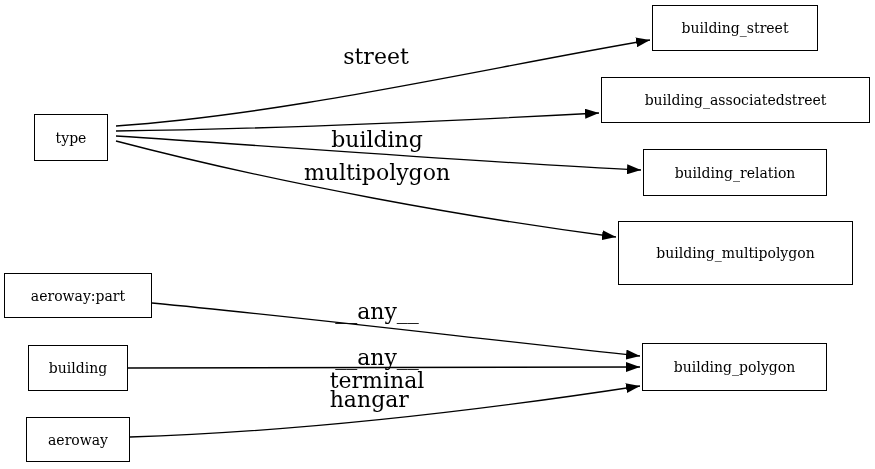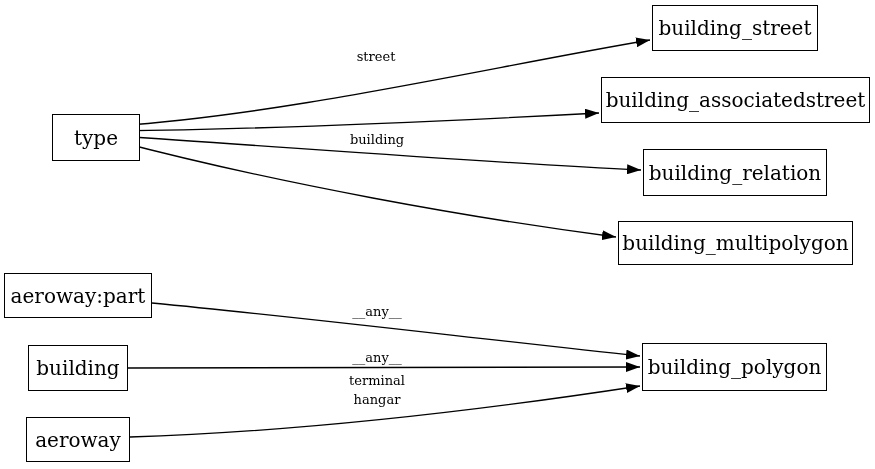--- a/index.html
+++ b/index.html
@@ -11,30 +11,29 @@
     color:#000000;
     overflow:hidden;
   }
   .edges-layer{position:absolute;left:0;top:0;}
   .node{
     position:absolute;
     box-sizing:border-box;
     border:1.5px solid #000000;
     background:#ffffff;
     display:flex;align-items:center;justify-content:center;
-    font-size:20px;
+    font-size:14px;
     white-space:nowrap;
   }
   .edge-label{
     position:absolute;
     transform:translate(-50%,-50%);
-    font-size:13px;
+    font-size:22px;
     line-height:19px;
     white-space:pre-line;
-    text-align:center;
   }
 </style>
 </head>
 <body>
 
 <div class="canvas">
 
   <svg class="edges-layer" width="875" height="469" viewBox="0 0 875 469">
     <defs>
       <marker id="arrow" markerWidth="14" markerHeight="10" refX="14" refY="5" orient="auto" markerUnits="userSpaceOnUse">
@@ -45,30 +44,31 @@
       <path d="M116,126 C290,114 490,67 650,40" marker-end="url(#arrow)"></path>
       <path d="M116,131 C280,129 450,121 599,113" marker-end="url(#arrow)"></path>
       <path d="M116,136 C300,148 490,163 641,170" marker-end="url(#arrow)"></path>
       <path d="M116,141 C280,184 470,218 616,237" marker-end="url(#arrow)"></path>
       <path d="M152,303 C310,318 480,339 640,356" marker-end="url(#arrow)"></path>
       <path d="M128,368 L640,367" marker-end="url(#arrow)"></path>
       <path d="M130,437 C290,432 470,412 640,386" marker-end="url(#arrow)"></path>
     </g>
   </svg>
 
-  <div class="node" style="left:52px;top:114px;width:88px;height:47px">type</div>
+  <div class="node" style="left:34px;top:114px;width:74px;height:47px">type</div>
   <div class="node" style="left:652px;top:5px;width:166px;height:46px">building_street</div>
   <div class="node" style="left:601px;top:77px;width:269px;height:46px">building_associatedstreet</div>
   <div class="node" style="left:643px;top:149px;width:184px;height:47px">building_relation</div>
-  <div class="node" style="left:618px;top:221px;width:235px;height:44px">building_multipolygon</div>
+  <div class="node" style="left:618px;top:221px;width:235px;height:64px">building_multipolygon</div>
   <div class="node" style="left:4px;top:273px;width:148px;height:45px">aeroway:part</div>
   <div class="node" style="left:28px;top:345px;width:100px;height:46px">building</div>
   <div class="node" style="left:26px;top:417px;width:104px;height:45px">aeroway</div>
   <div class="node" style="left:642px;top:343px;width:185px;height:48px">building_polygon</div>
 
   <div class="edge-label" style="left:376px;top:56px">street</div>
   <div class="edge-label" style="left:377px;top:139px">building</div>
+  <div class="edge-label" style="left:377px;top:172px">multipolygon</div>
   <div class="edge-label" style="left:377px;top:311px">__any__</div>
   <div class="edge-label" style="left:377px;top:357px">__any__</div>
   <div class="edge-label" style="left:377px;top:390px">terminal
 hangar</div>
 
 </div>
 
 </body></html>

